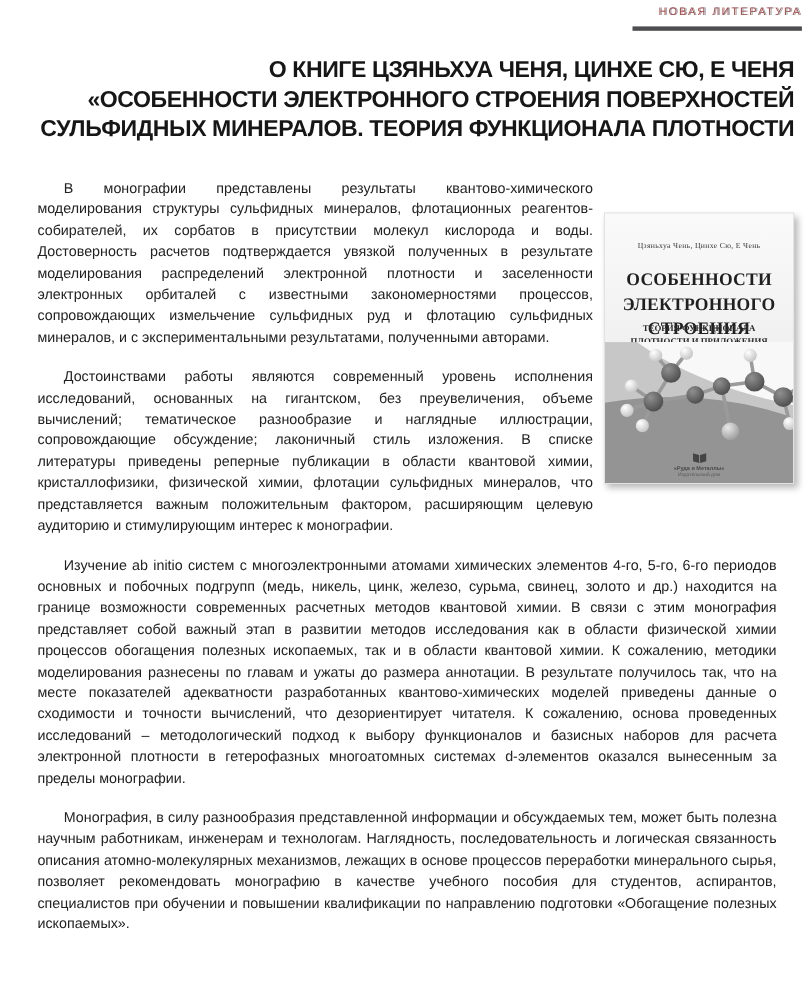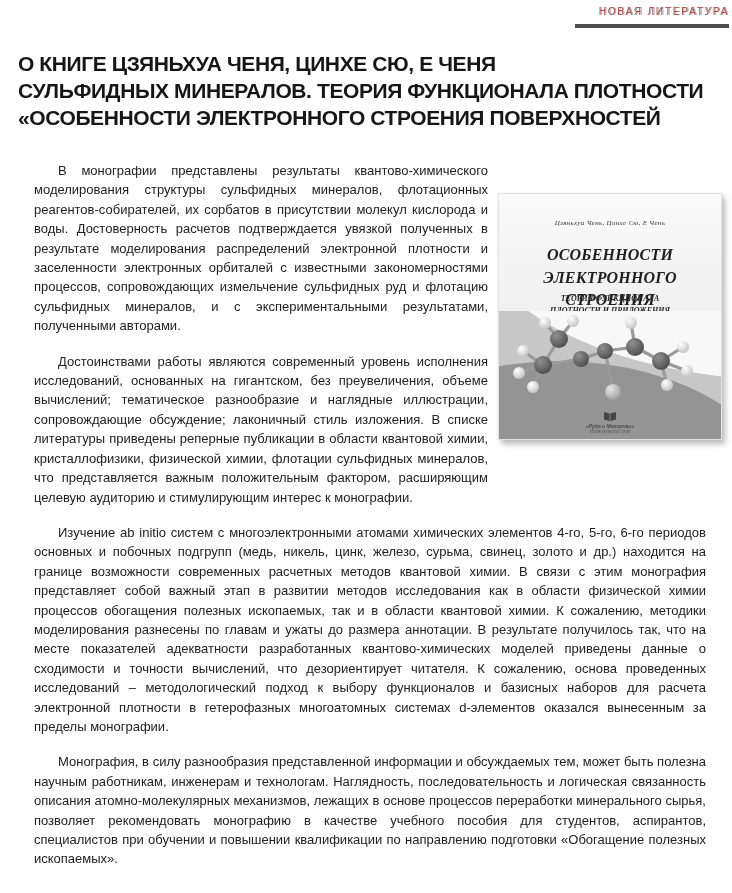--- a/index.html
+++ b/index.html
@@ -16,33 +16,33 @@
     font-size:10px;font-weight:normal;letter-spacing:1.8px;
     color:var(--masthead-red,#b24a42);
     text-shadow:1.3px 0 0 #9aa9b6;
     white-space:nowrap;
   }
   .masthead-rule{height:4px;width:154px;background:var(--rule-gray,#4e4e52);margin:7px 0 0 auto;}
 
   
   .title-block{padding-top:50px;}
   .title-line{
-    font-size:21px;font-weight:bold;line-height:27px;letter-spacing:-0.4px;color:#161616;
+    font-size:21px;font-weight:bold;line-height:27px;letter-spacing:-0.4px;color:#161616;text-align:right;
   }
   .imprint{
     font-size:18.5px;font-weight:bold;margin-top:13px;letter-spacing:-0.2px;
     color:var(--accent-red,#b5362c);
   }
 
   
   .article{margin-top:30px;font-size:13px;line-height:19.4px;text-align:justify;color:#222;}
   .article p{margin:16px;text-indent:24px;}
 
   
-  .cover-wrap{float:right;width:224px;height:247px;margin:32px 0 46px 10px;position:relative;font-style:italic;}
+  .cover-wrap{float:right;width:173px;height:247px;margin:32px 0 46px 10px;position:relative;}
   .cover{
     position:absolute;inset:0;overflow:hidden;
     background:linear-gradient(180deg,#fafafa 0%,#f0f0f0 50%);
     border:1px solid #e2e2e2;box-sizing:border-box;
     box-shadow:3px 4px 6px rgba(0,0,0,0.28);
   }
   .cover-authors{
     position:absolute;top:20px;left:0;right:0;text-align:center;
     font-family:"Liberation Serif",serif;font-size:7px;color:#3a3a3a;letter-spacing:0.3px;
   }
@@ -75,22 +75,22 @@
 
 <div class="page">
 
   <div class="masthead">
     <div class="masthead-label">НОВАЯ ЛИТЕРАТУРА</div>
     <div class="masthead-rule"></div>
   </div>
 
   <div class="title-block">
     <div class="title-line">О КНИГЕ ЦЗЯНЬХУА ЧЕНЯ, ЦИНХЕ СЮ, Е ЧЕНЯ</div>
+    <div class="title-line">«ОСОБЕННОСТИ ЭЛЕКТРОННОГО СТРОЕНИЯ ПОВЕРХНОСТЕЙ</div>
     <div class="title-line">СУЛЬФИДНЫХ МИНЕРАЛОВ. ТЕОРИЯ ФУНКЦИОНАЛА ПЛОТНОСТИ</div>
-    <div class="title-line">«ОСОБЕННОСТИ ЭЛЕКТРОННОГО СТРОЕНИЯ ПОВЕРХНОСТЕЙ</div>
   </div>
 
   <div class="article">
 
     <div class="cover-wrap">
       <div class="cover">
         <div class="cover-authors">Цзяньхуа Чень, Цинхе Сю, Е Чень</div>
         <div class="cover-title">ОСОБЕННОСТИ ЭЛЕКТРОННОГО СТРОЕНИЯ ПОВЕРХНОСТЕЙ СУЛЬФИДНЫХ МИНЕРАЛОВ</div>
         <div class="cover-subtitle">ТЕОРИЯ ФУНКЦИОНАЛА ПЛОТНОСТИ И ПРИЛОЖЕНИЯ</div>
         <div class="cover-art">

